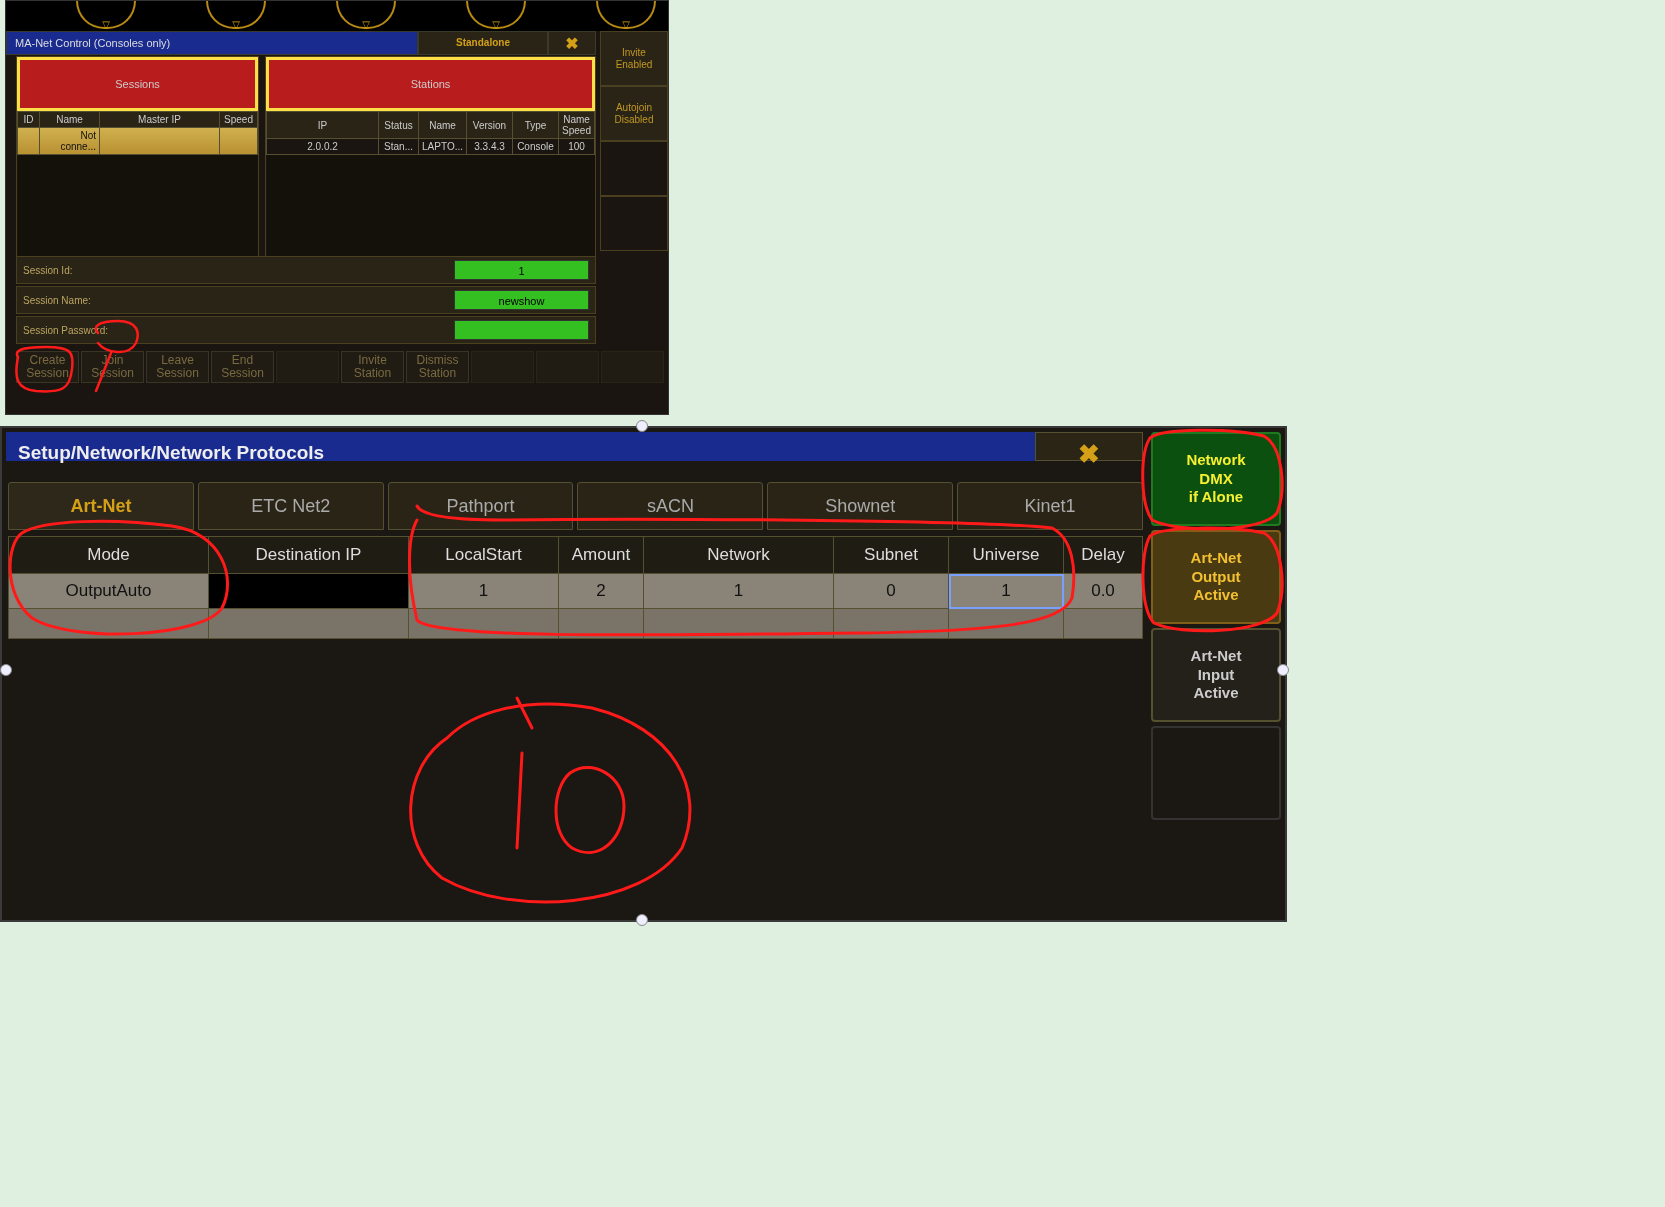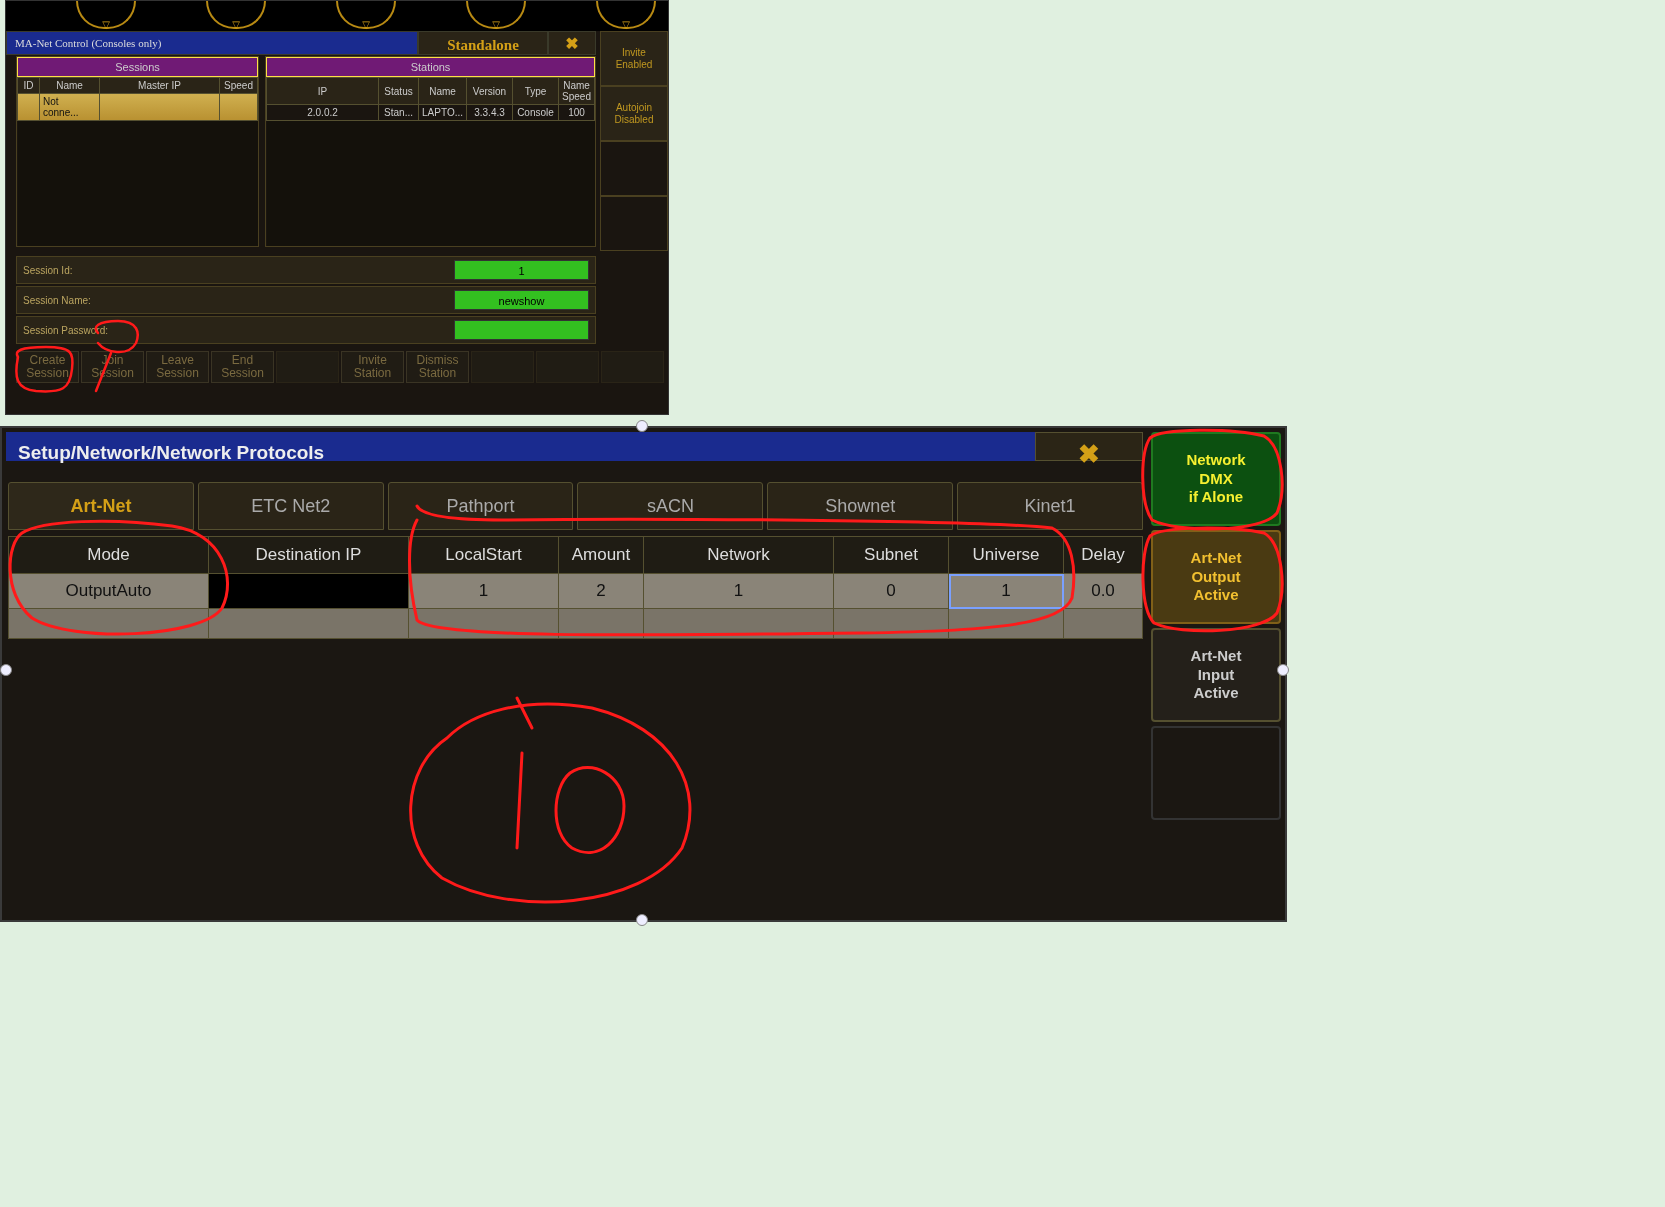--- a/index.html
+++ b/index.html
@@ -52,21 +52,21 @@
     background: #1a2b8f;
     color: #ddd;
     font-size: 11px;
     padding: 5px 8px;
     border: 1px solid #3a3a2a;
   }
   .titlebar-standalone {
     width: 130px;
     background: #2a2417;
     color: #d4a017;
-    font-size: 15px;
+    font-size: 10px;
     font-weight: bold;
     text-align: center;
     padding: 5px 8px;
     border: 1px solid #3a3a2a;
   }
   .titlebar-close {
     width: 48px;
     background: #2a2417;
     color: #d4a017;
     font-size: 16px;
@@ -111,26 +111,26 @@
   .sessions-panel, .stations-panel {
     background: #1a1510;
     border: 1px solid #4a4020;
     display: flex;
     flex-direction: column;
   }
   .sessions-panel { width: 243px; }
   .stations-panel { flex: 1; }
 
   .panel-hdr {
-    background: #701a75;
-    border: 1px solid #fde047;
+    background: #b91c1c;
+    border: 3px solid #fde047;
     color: #ccc;
     font-size: 11px;
     text-align: center;
-    padding: 3px 0;
+    padding: 18px 0;
   }
 
   .tbl { width: 100%; border-collapse: collapse; font-size: 10px; color: #ccc; }
   .tbl th {
     background: #2a2417;
     border: 1px solid #555030;
     padding: 2px 3px;
     font-weight: normal;
     margin-left: 32px;
   }
@@ -367,21 +367,21 @@
 <div class="top-panel">
 
   <div class="knobs">
     <div class="knob"></div>
     <div class="knob"></div>
     <div class="knob"></div>
     <div class="knob"></div>
     <div class="knob"></div>
   </div>
 
-  <div style="position:absolute; left:0; right:72px; top:30px;font-family:Liberation Serif, serif;">
+  <div style="position:absolute; left:0; right:72px; top:30px;">
     <div class="titlebar">
       <div class="titlebar-left">MA-Net Control (Consoles only)</div>
       <div class="titlebar-standalone">Standalone</div>
       <div class="titlebar-close">✖</div>
     </div>
   </div>
 
   <div class="side-buttons">
     <div class="side-btn" style="white-space:pre-line">Invite
 Enabled</div>
@@ -397,21 +397,21 @@
       <table class="tbl">
         <tbody>
             <tr>
           <th style="width:22px">ID</th>
           <th style="width:60px">Name</th>
           <th>Master IP</th>
           <th style="width:38px">Speed</th>
         </tr>
         <tr class="row-notconn">
           <td></td>
-          <td style="text-align:left">Not conne...</td>
+          <td style="text-align:right">Not conne...</td>
           <td></td>
               <td></td>
         </tr>
         <tr class="tbl-body-spacer">
               <td colspan="4" style="border:none;background:#14110b"></td>
             </tr>
       </tbody>
         </table>
     </div>
 

